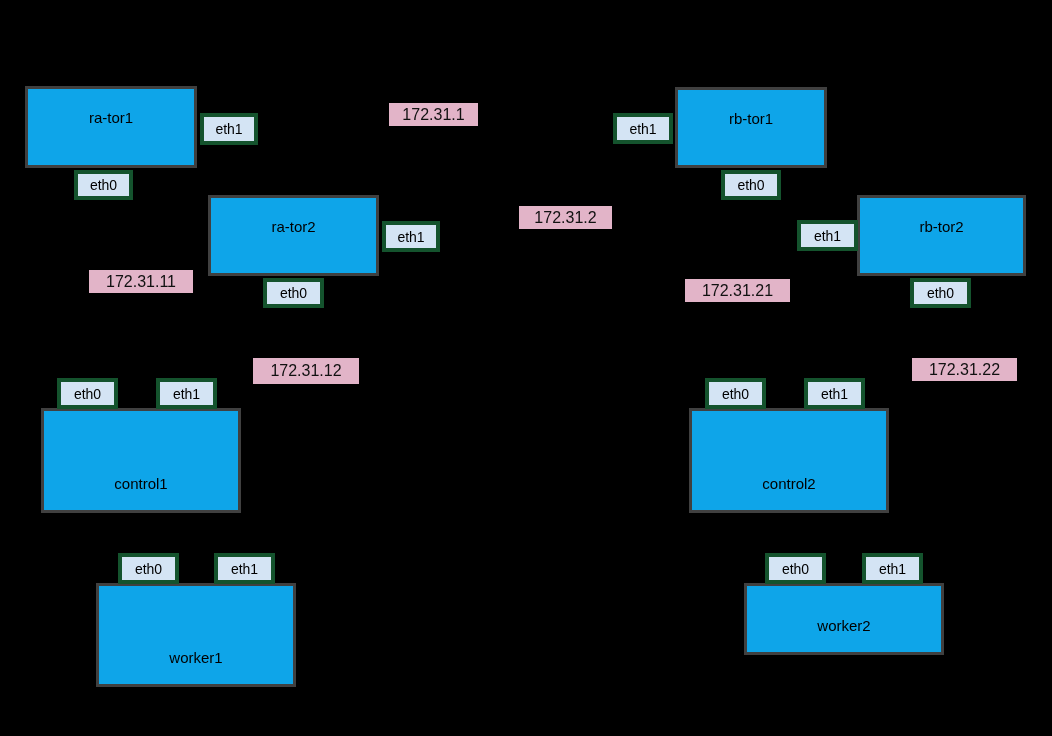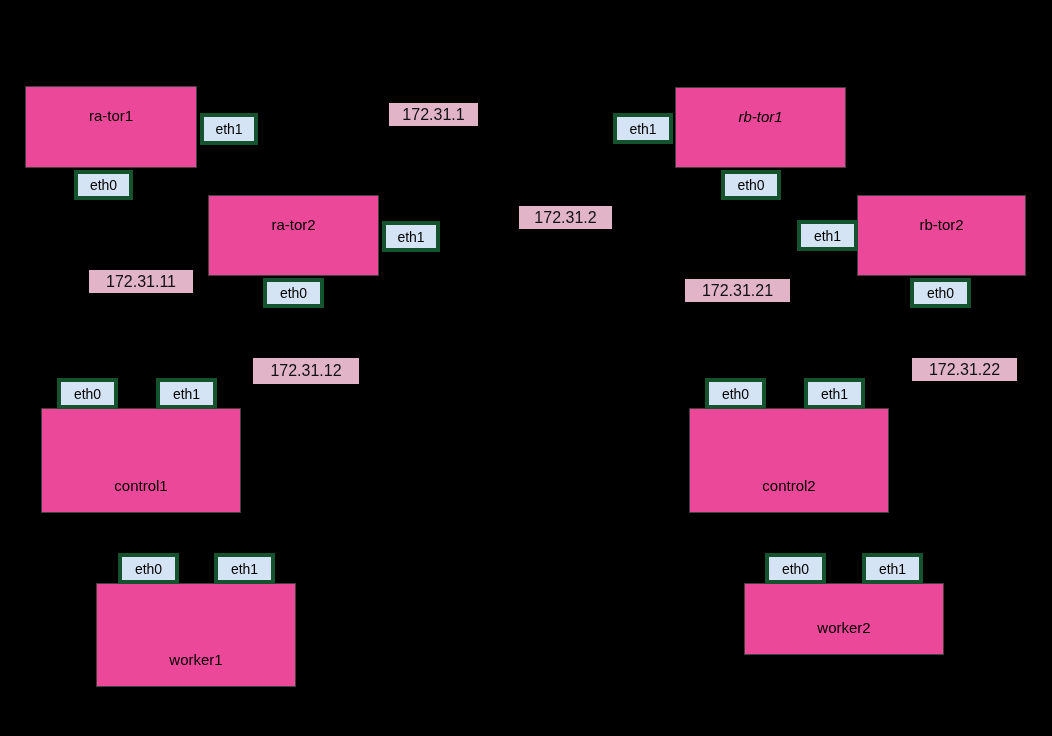--- a/index.html
+++ b/index.html
@@ -10,22 +10,22 @@
   #canvas {
     position: relative;
     width: 1052px;
     height: 736px;
     background: #000000;
     overflow: hidden;
     font-family: "Liberation Sans", sans-serif;
   }
   .node {
     position: absolute;
-    background: #ec4899;
-    border: 1px solid #404040;
+    background: #0ea5e9;
+    border: 3px solid #404040;
     box-sizing: border-box;
     display: flex;
     align-items: center;
     justify-content: center;
     color: #000000;
     font-size: 15px;
     font-family: "Liberation Sans", sans-serif;
   }
   .node .node-label {
     position: absolute;
@@ -82,21 +82,21 @@
       <div class="link"></div>
       <div class="link"></div>
     </div>
   <div id="nodes-layer">
       <div class="node label-top" style="left: 25px; top: 86px; width: 172px; height: 82px;">
         <span class="node-label">ra-tor1</span>
       </div>
       <div class="node label-top" style="left: 208px; top: 195px; width: 171px; height: 81px;">
         <span class="node-label">ra-tor2</span>
       </div>
-      <div class="node label-top" style="left: 675px; top: 87px; width: 171px; height: 81px; font-style: italic;">
+      <div class="node label-top" style="left: 675px; top: 87px; width: 152px; height: 81px;">
         <span class="node-label">rb-tor1</span>
       </div>
       <div class="node label-top" style="left: 857px; top: 195px; width: 169px; height: 81px;">
         <span class="node-label">rb-tor2</span>
       </div>
       <div class="node label-bottom" style="left: 41px; top: 408px; width: 200px; height: 105px;">
         <span class="node-label">control1</span>
       </div>
       <div class="node label-bottom" style="left: 689px; top: 408px; width: 200px; height: 105px;">
         <span class="node-label">control2</span>

